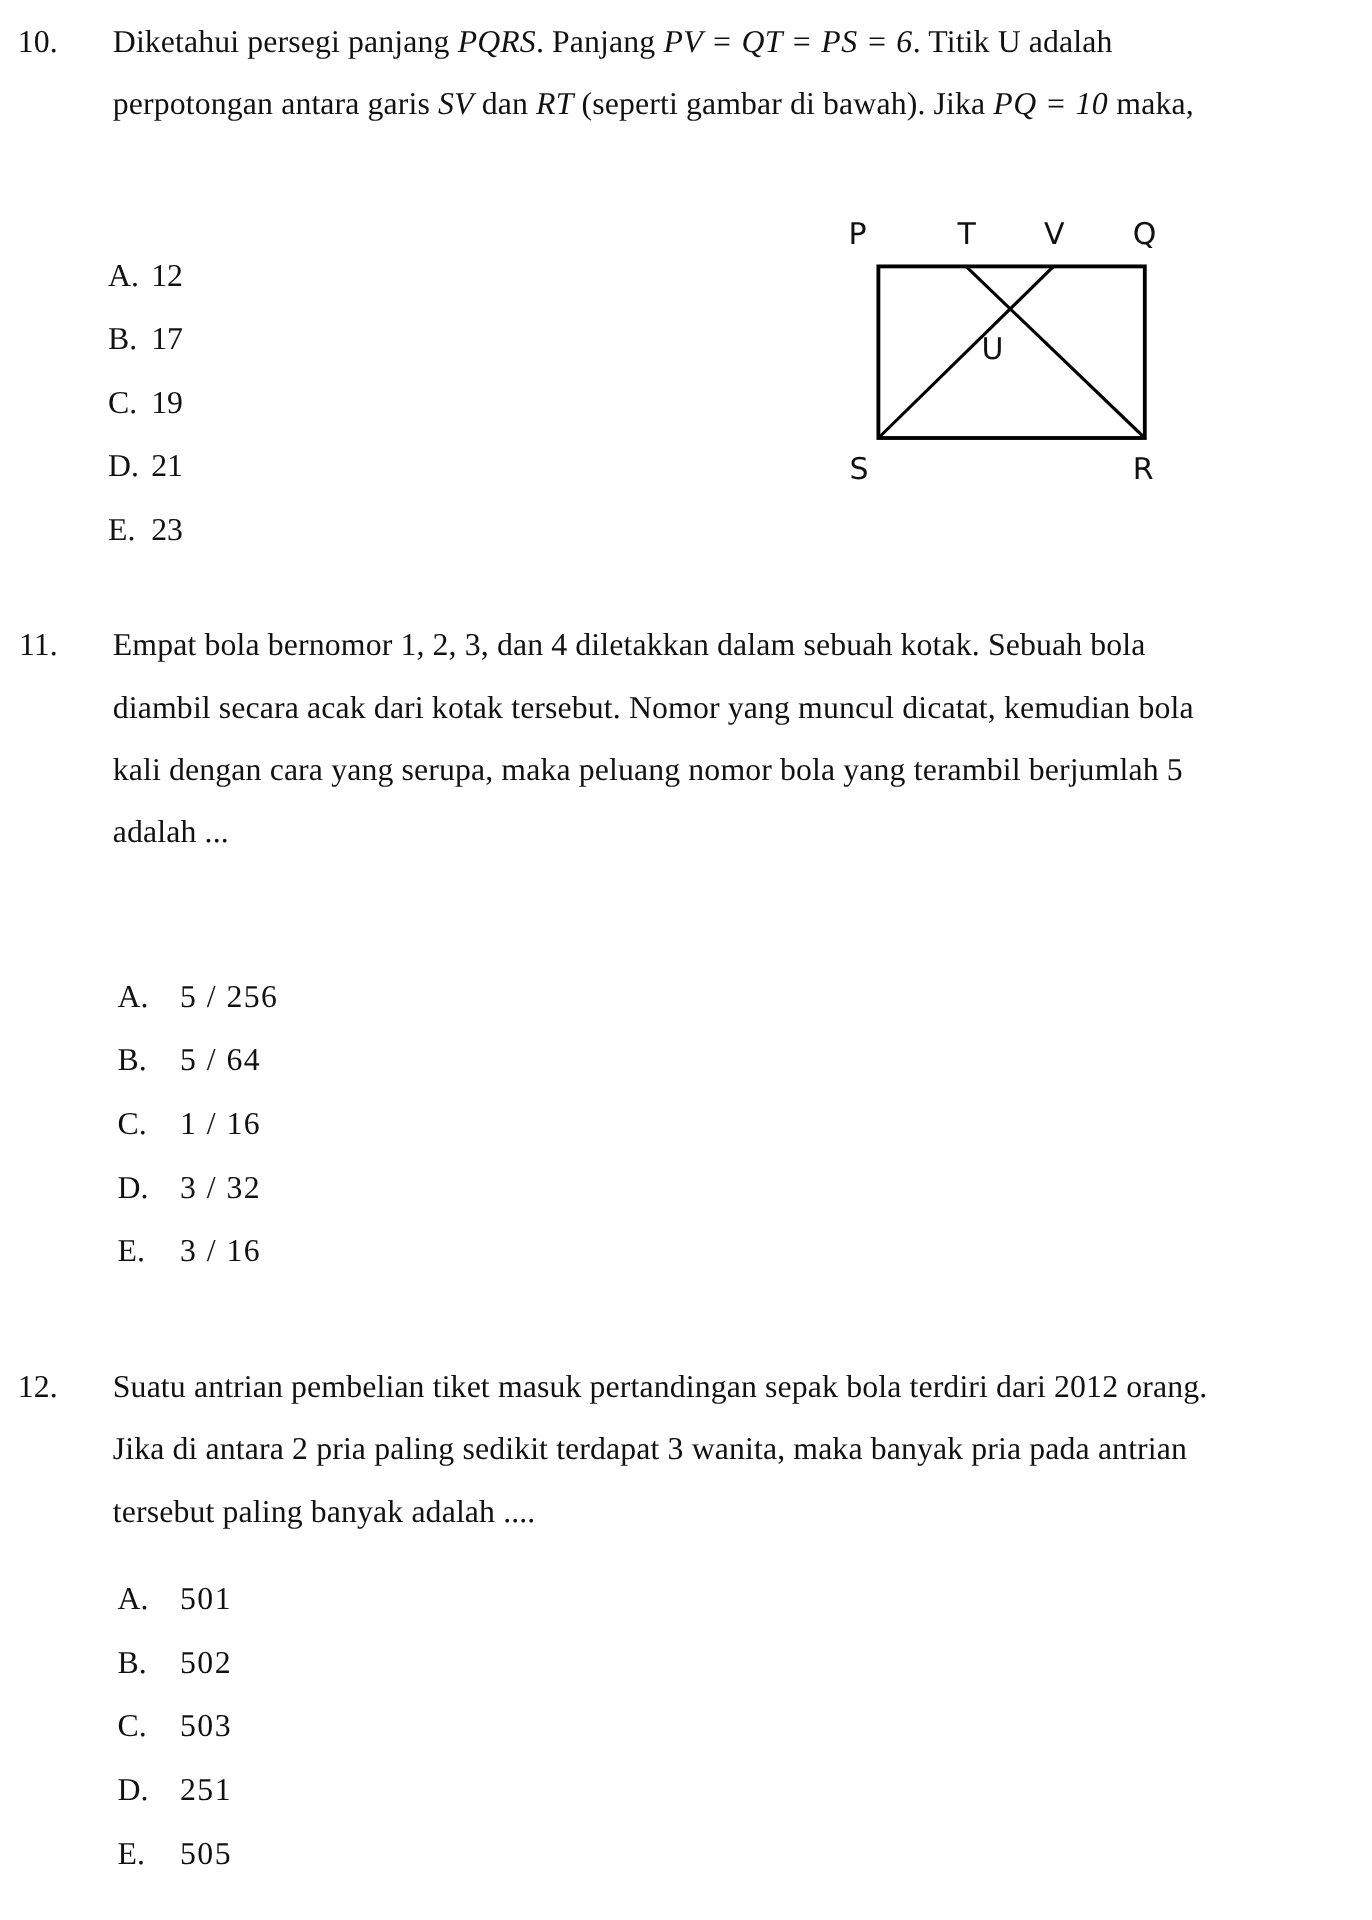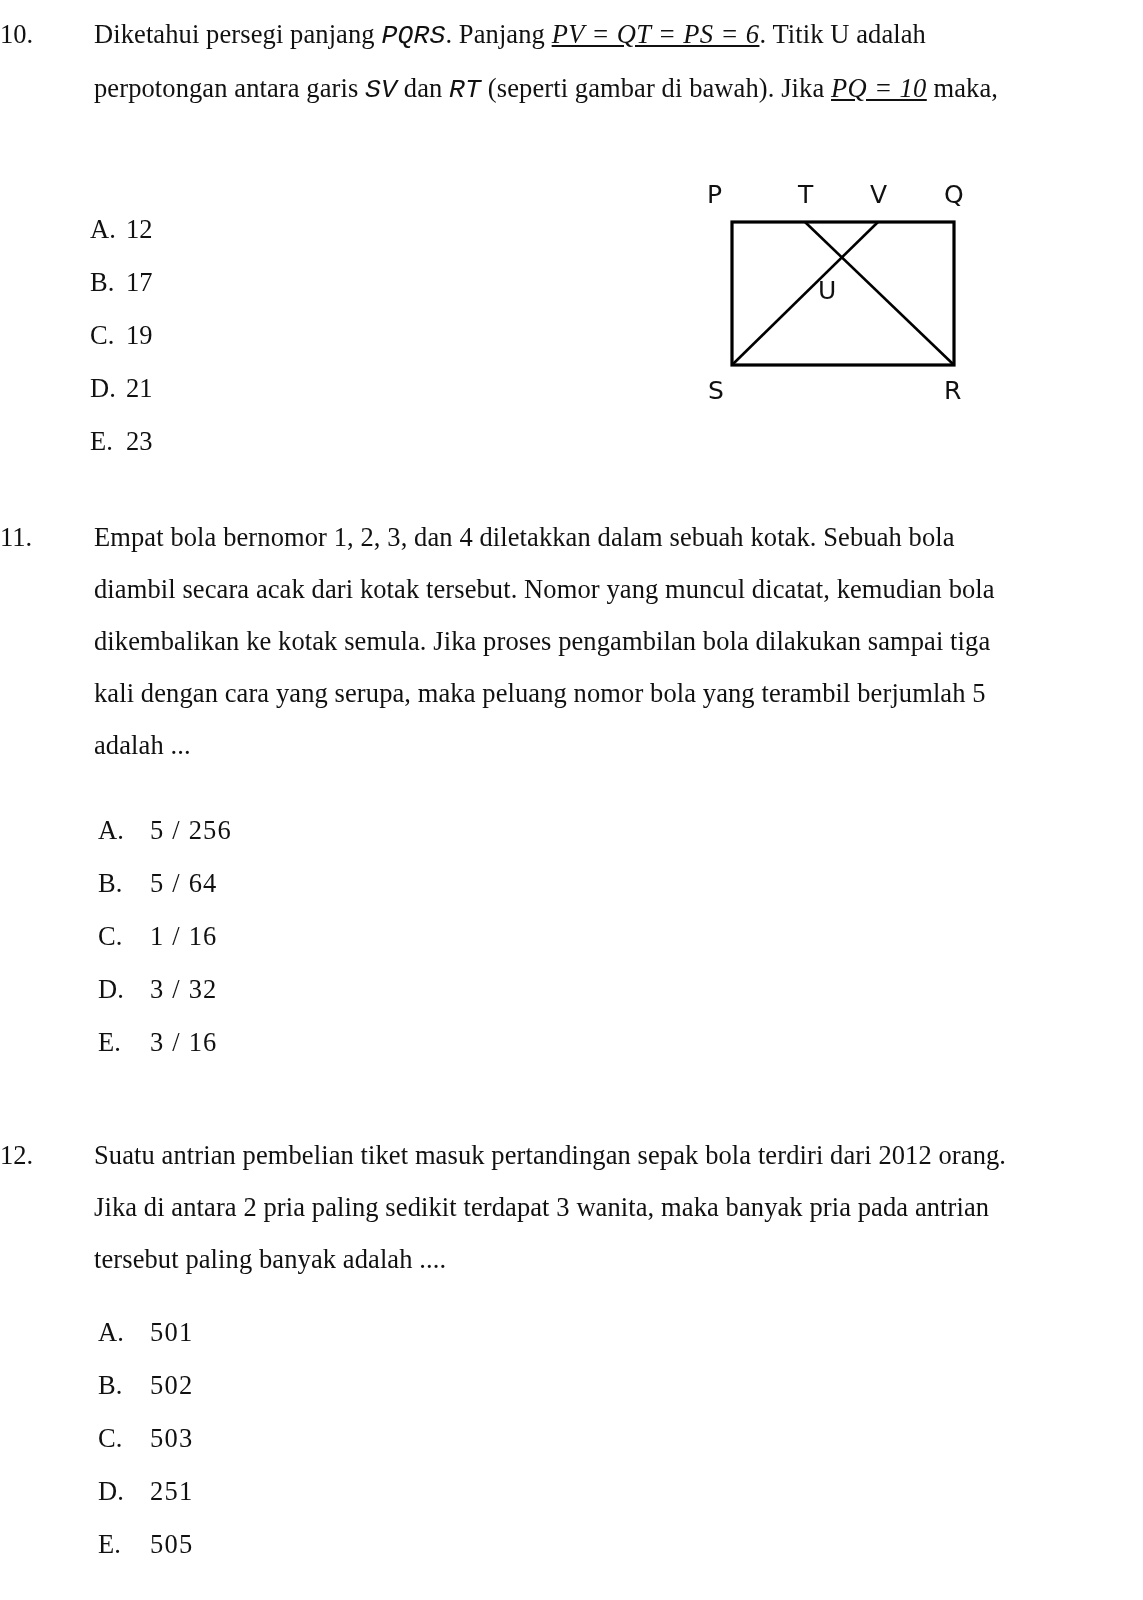--- a/index.html
+++ b/index.html
@@ -47,37 +47,36 @@
 
   .q-line.indent {
     padding-left: 54px;
   }
 
   .q-num {
     position: absolute;
     left: 0;
     top: 0;
     width: 48px;
+    text-align: right;
     font-size: 26.5px;
     line-height: 52px;
   }
 
   .q-first {
     padding-left: 54px;
   }
 
   em.it {
     font-style: italic;
-    font-family: Liberation Mono, monospace;
   }
 
   .math {
     font-style: italic;
     letter-spacing: 0.4px;
-    text-decoration: underline;
   }
 
   
   .options {
     position: absolute;
     left: 0;
     width: 560px;
   }
   .option {
     display: flex;
@@ -181,21 +180,20 @@
     <span class="fig-label" style="left:18px; top:203px;">S</span>
     <span class="fig-label" style="left:254px; top:203px;">R</span>
   </div>
 
   <div class="question" style="top:511px;font-family:Liberation Serif, serif;">
     <div class="q-body">
       <div class="q-num">11.</div>
 
       <div class="q-line q-first">Empat bola bernomor 1, 2, 3, dan 4 diletakkan dalam sebuah kotak. Sebuah bola</div>
       <div class="q-line indent">diambil secara acak  dari kotak tersebut. Nomor yang muncul dicatat, kemudian bola</div>
-      <div class="q-line indent">dikembalikan ke kotak semula. Jika proses pengambilan bola dilakukan sampai tiga</div>
       <div class="q-line indent">kali dengan cara yang serupa, maka peluang nomor bola yang terambil berjumlah 5</div>
       <div class="q-line indent">adalah ...</div>
     </div>
   </div>
 
   <div class="options wide" style="top:804px;">
     <div class="option">
       <span class="opt-letter">A.</span>
       <span class="opt-text">5 / 256</span>
     </div>

